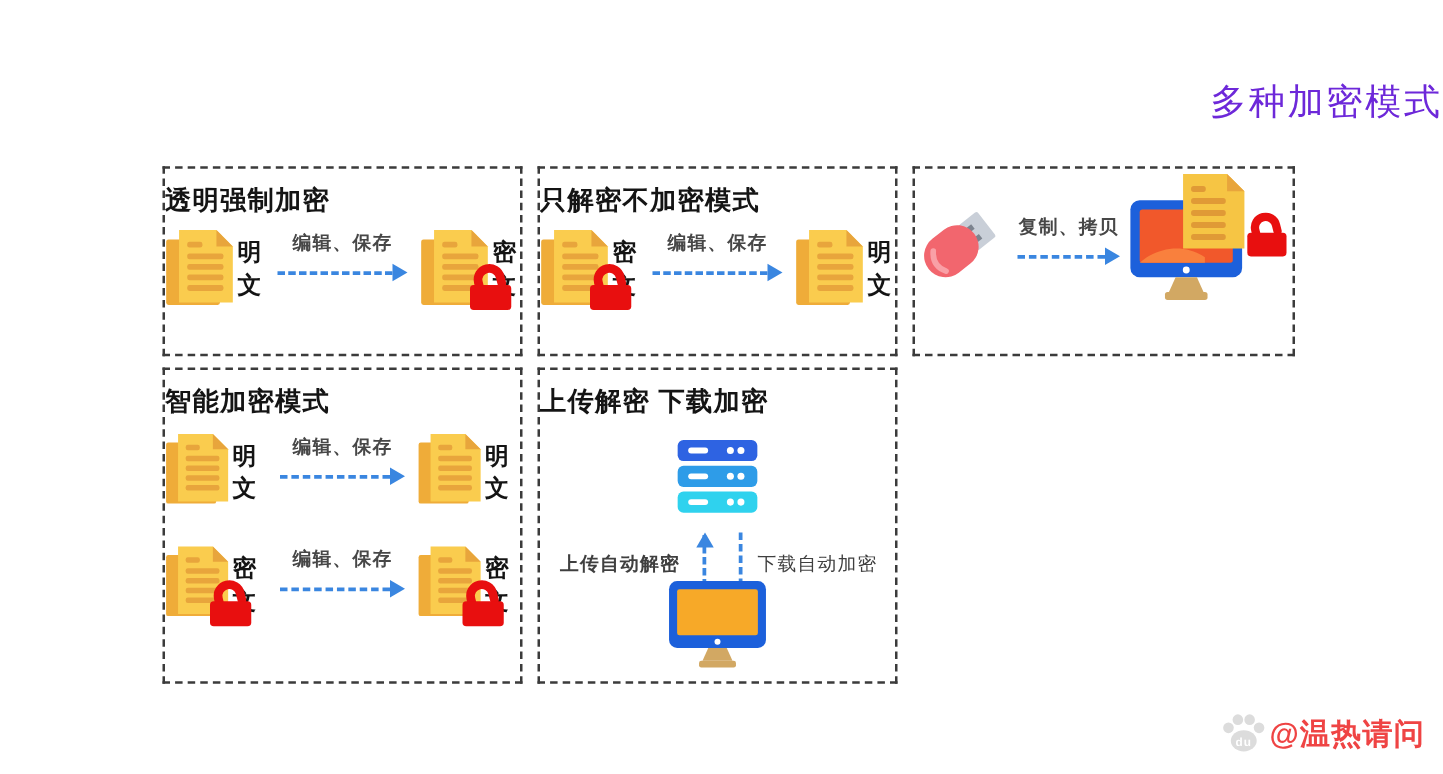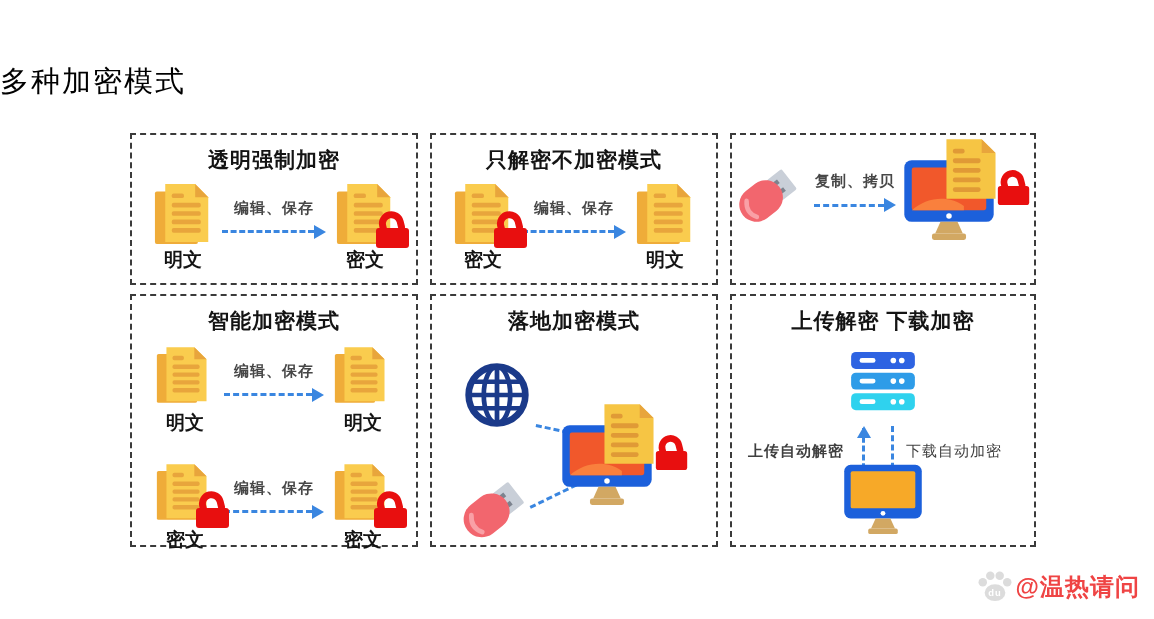--- a/index.html
+++ b/index.html
@@ -1,41 +1,41 @@
 <!DOCTYPE html>
 <html><head>
 <meta charset="utf-8">
 <style>
   html,body{margin:0;padding:0;}
   body{
     width:1154px;height:619px;position:relative;background:#ffffff;
     font-family:"Liberation Sans","DejaVu Sans",sans-serif;overflow:hidden;
   }
   .main-title{
-    position:absolute;top:62px;left:0;width:100%;text-align:left;
-    font-size:29px;font-weight:400;color:#000000;letter-spacing:2px;
+    position:absolute;top:62px;left:0;width:100%;text-align:right;
+    font-size:29px;font-weight:400;color:#6d28d9;letter-spacing:2px;
   }
   .grid{
     position:absolute;left:130px;top:133px;width:906px;
     display:grid;grid-template-columns:repeat(3,1fr);
     grid-template-rows:152px 253px;gap:9px 12px;
   }
   .panel{
     border:2px dashed #3b3b3b;background:#fff;position:relative;
     box-sizing:border-box;
   }
   .panel-title{
-    text-align:center;font-size:21px;font-weight:bold;color:#141414;
+    text-align:left;font-size:21px;font-weight:bold;color:#141414;
     margin-top:11px;letter-spacing:1px;
   }
   .flow-row{
     display:flex;align-items:center;justify-content:center;
     gap:10px;margin-top:8px;
   }
-  .node{display:flex;flex-direction:column;align-items:center;}
+  .node{display:flex;align-items:center;}
   .doc-wrap{position:relative;width:58px;height:64px;}
   .doc-wrap .lock{
     position:absolute;right:-20px;bottom:-4px;width:42px;height:40px;
   }
   .node-label{font-size:19px;font-weight:bold;color:#141414;margin-top:1px;}
   .harrow{display:flex;flex-direction:column;align-items:center;margin-top:-18px;}
   .harrow-label{font-size:15px;font-weight:bold;color:#474747;
     letter-spacing:1px;margin-bottom:7px;white-space:nowrap;}
   .harrow-line{display:flex;align-items:center;}
   .dash-h{height:0;border-top:3px dashed #3a86e0;}
@@ -317,48 +317,20 @@
             </svg>
           <svg class="lock">
               <use href="#sym-lock"></use>
             </svg>
         </div>
         <div class="node-label">密文</div>
       </div>
     </div>
   </div>
 
-  <div class="panel p5">
-    <div class="panel-title">落地加密模式</div>
-    <svg class="globe">
-        <use href="#sym-globe"></use>
-      </svg>
-    <svg class="usb">
-        <use href="#sym-usb"></use>
-      </svg>
-    <div class="p5-arrow p5-arrow-top">
-      <div class="dash-h" style="width:78px"></div>
-        <div class="head-right"></div>
-    </div>
-    <div class="p5-arrow p5-arrow-bottom">
-      <div class="dash-h" style="width:88px"></div>
-        <div class="head-right"></div>
-    </div>
-    <div class="monitor-comp">
-      <svg class="monitor" style="--swoosh:#f9803d">
-          <use href="#sym-monitor"></use>
-        </svg>
-      <svg class="sheet">
-          <use href="#sym-sheet"></use>
-        </svg>
-      <svg class="lock">
-          <use href="#sym-lock"></use>
-        </svg>
-    </div>
-  </div>
 
   <div class="panel p6">
     <div class="panel-title">上传解密 下载加密</div>
     <svg class="server">
         <use href="#sym-server"></use>
       </svg>
     <div class="varrow va-up">
       <div class="head-up"></div>
     </div>
     <div class="varrow va-down">

